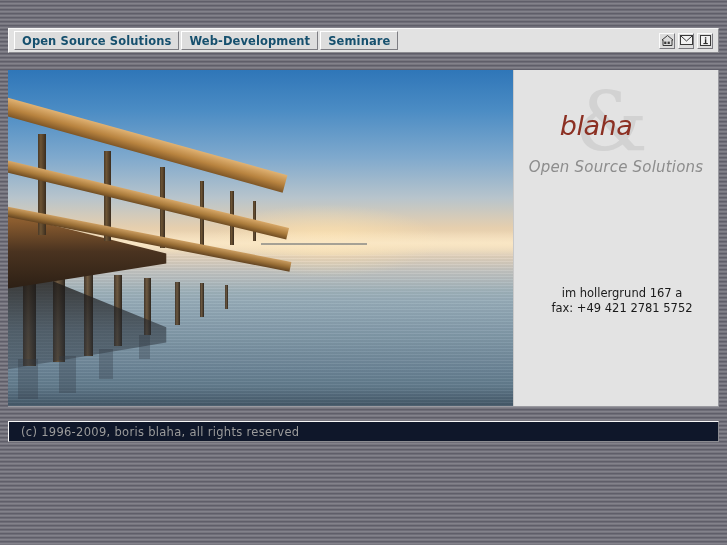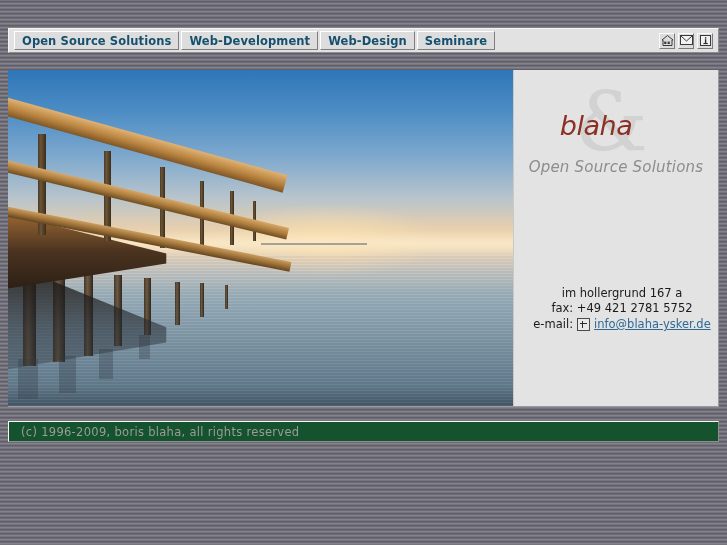--- a/index.html
+++ b/index.html
@@ -320,21 +320,21 @@
     cursor: pointer;
   }
 
   
   .footer {
     position: absolute;
     left: 8px;
     top: 421px;
     width: 711px;
     height: 21px;
-    background: #14532d;
+    background: #0f172a;
     border-top: 1px solid #f7f7f7;
     border-left: 1px solid #f7f7f7;
     border-right: 1px solid #8c8c91;
     border-bottom: 1px solid #8c8c91;
     box-sizing: border-box;
     display: flex;
     align-items: center;
   }
   .footer-text {
     padding-left: 12px;
@@ -343,21 +343,20 @@
     letter-spacing: 0.3px;
   }
 </style>
 </head>
 <body>
 
 <div class="navbar-wrap">
   <div class="nav-items">
     <div class="nav-btn">Open Source Solutions</div>
     <div class="nav-btn">Web-Development</div>
-    <div class="nav-btn">Web-Design</div>
     <div class="nav-btn">Seminare</div>
   </div>
 
   <div class="nav-icons">
     <div class="icon-box">
       <svg width="13" height="13" viewBox="0 0 13 13" aria-hidden="true">
         <path d="M6.5 1.5 L12 6 L11 6 L11 11.5 L2 11.5 L2 6 L1 6 Z" fill="none" stroke="#3a3a3a" stroke-width="1"></path>
         <rect x="3.2" y="7.6" width="2.2" height="2.4" fill="#3a3a3a"></rect>
         <rect x="6.6" y="7.6" width="2.2" height="2.4" fill="#3a3a3a"></rect>
       </svg>
@@ -422,25 +421,20 @@
       <div class="logo-line">
         <span class="amp">&amp;</span>
         <span class="logo-word logo-blaha">blaha</span>
       </div>
       <div class="tagline">Open Source Solutions</div>
     </div>
 
     <div class="contact">
       <div class="contact-row">im hollergrund 167 a</div>
       <div class="contact-row">fax:  +49 421 2781 5752</div>
-      <div class="email-row">
-        <span>e-mail:</span>
-        <span class="plus-icon"></span>
-        <span class="email-link">info@blaha-ysker.de</span>
-      </div>
     </div>
 
   </div>
 </div>
 
 <div class="footer">
   <div class="footer-text">(c) 1996-2009, boris blaha, all rights reserved</div>
 </div>
 
 </body></html>

